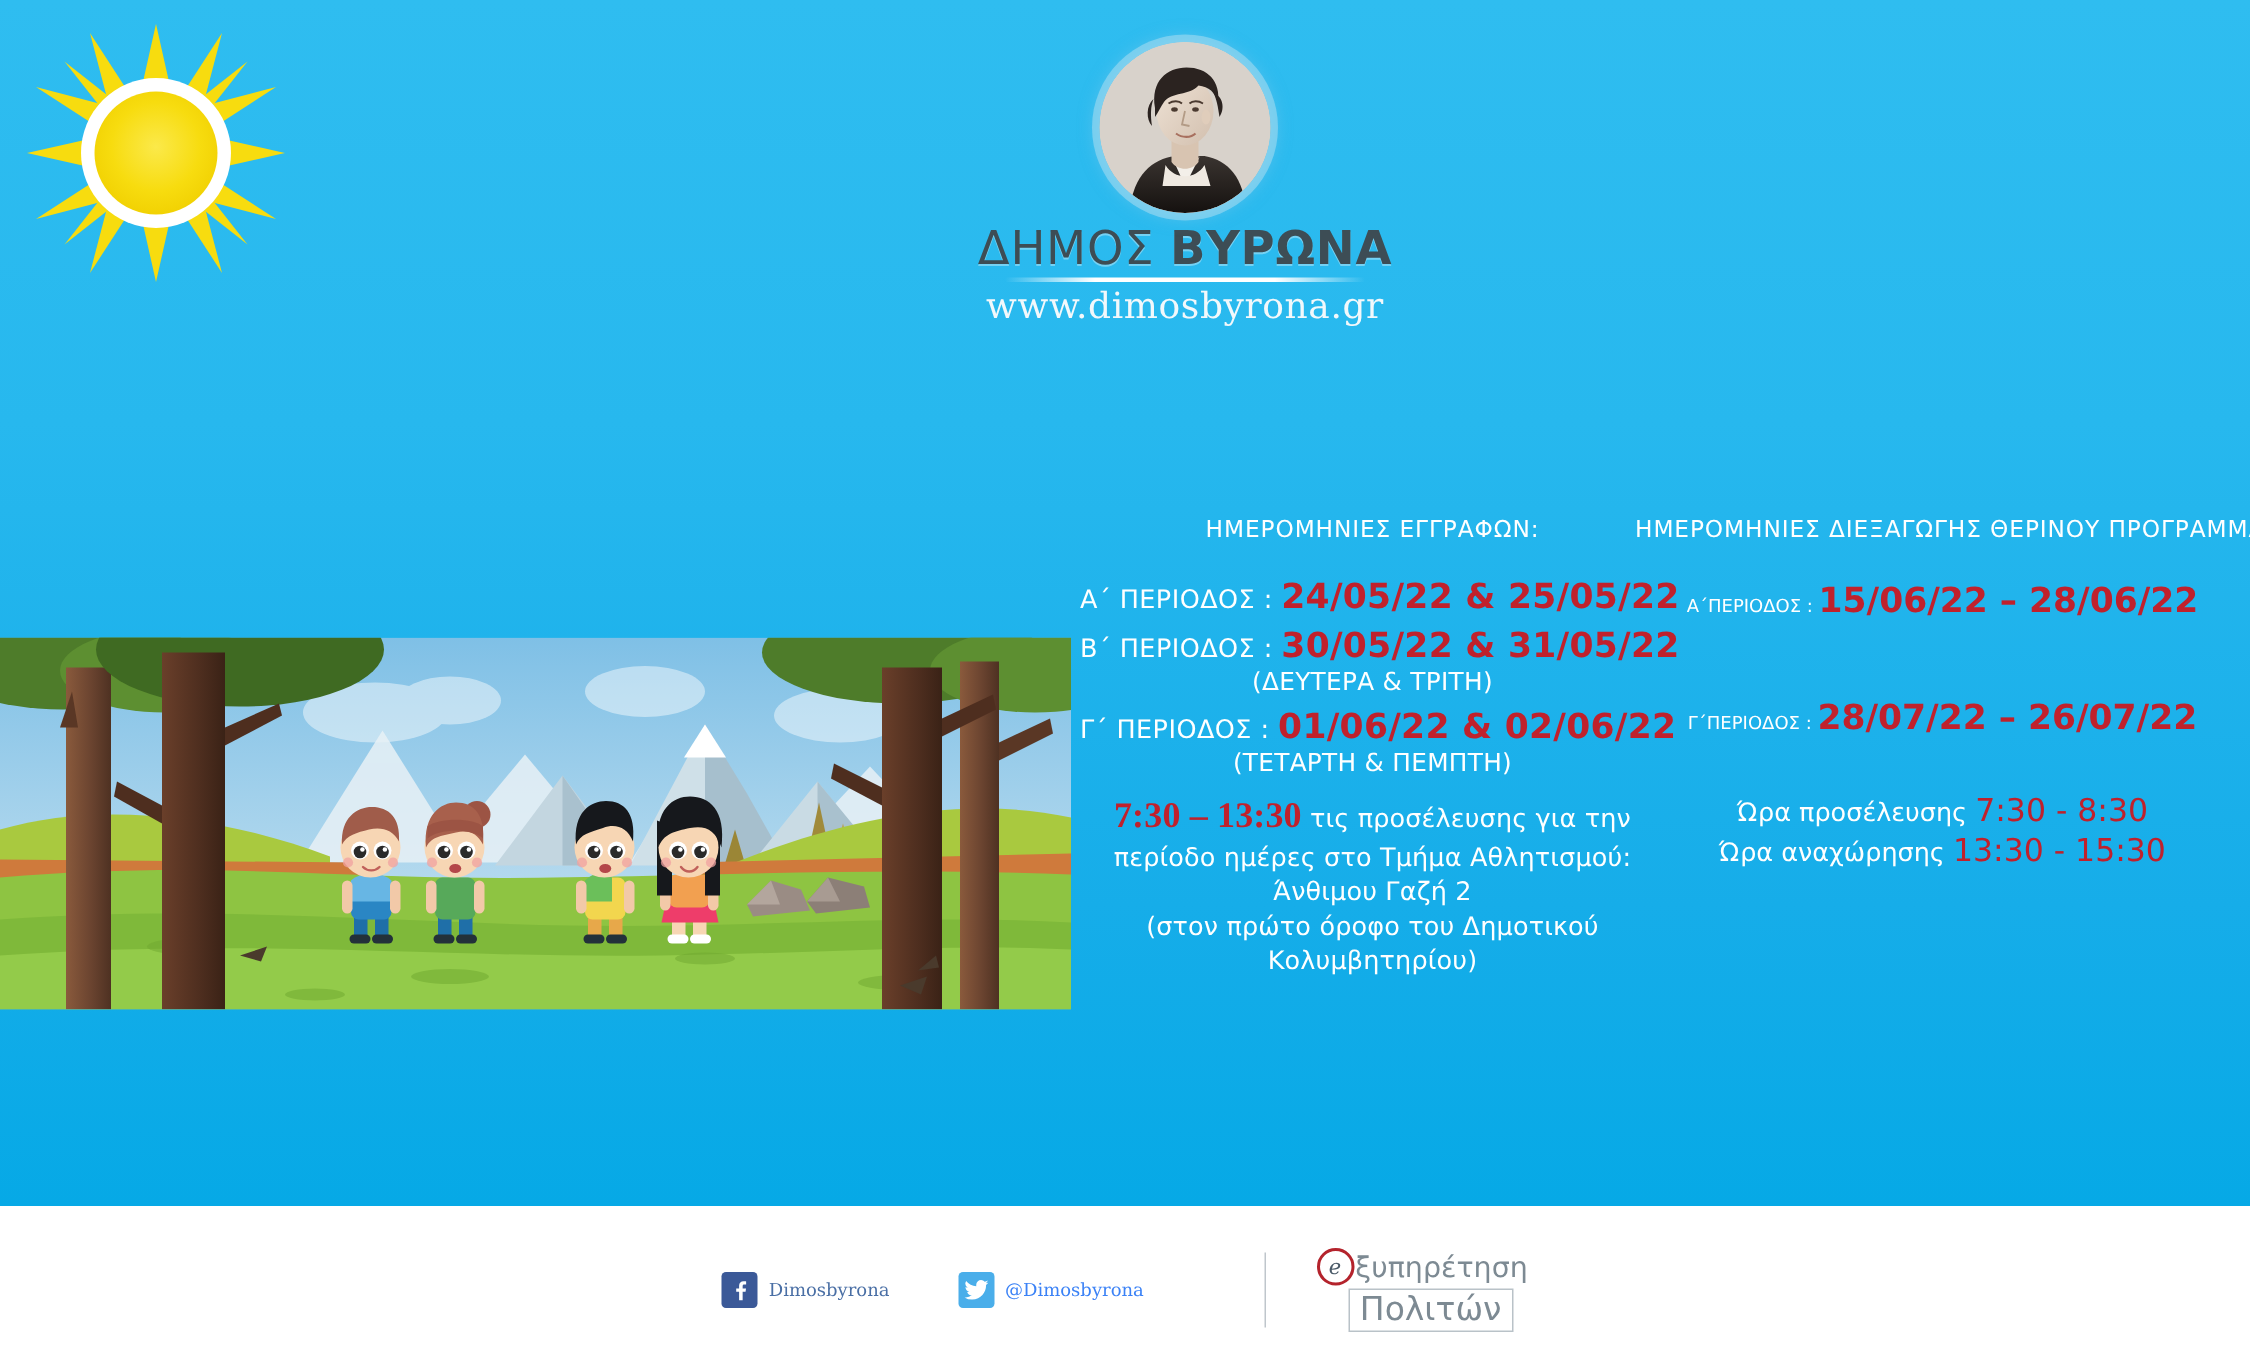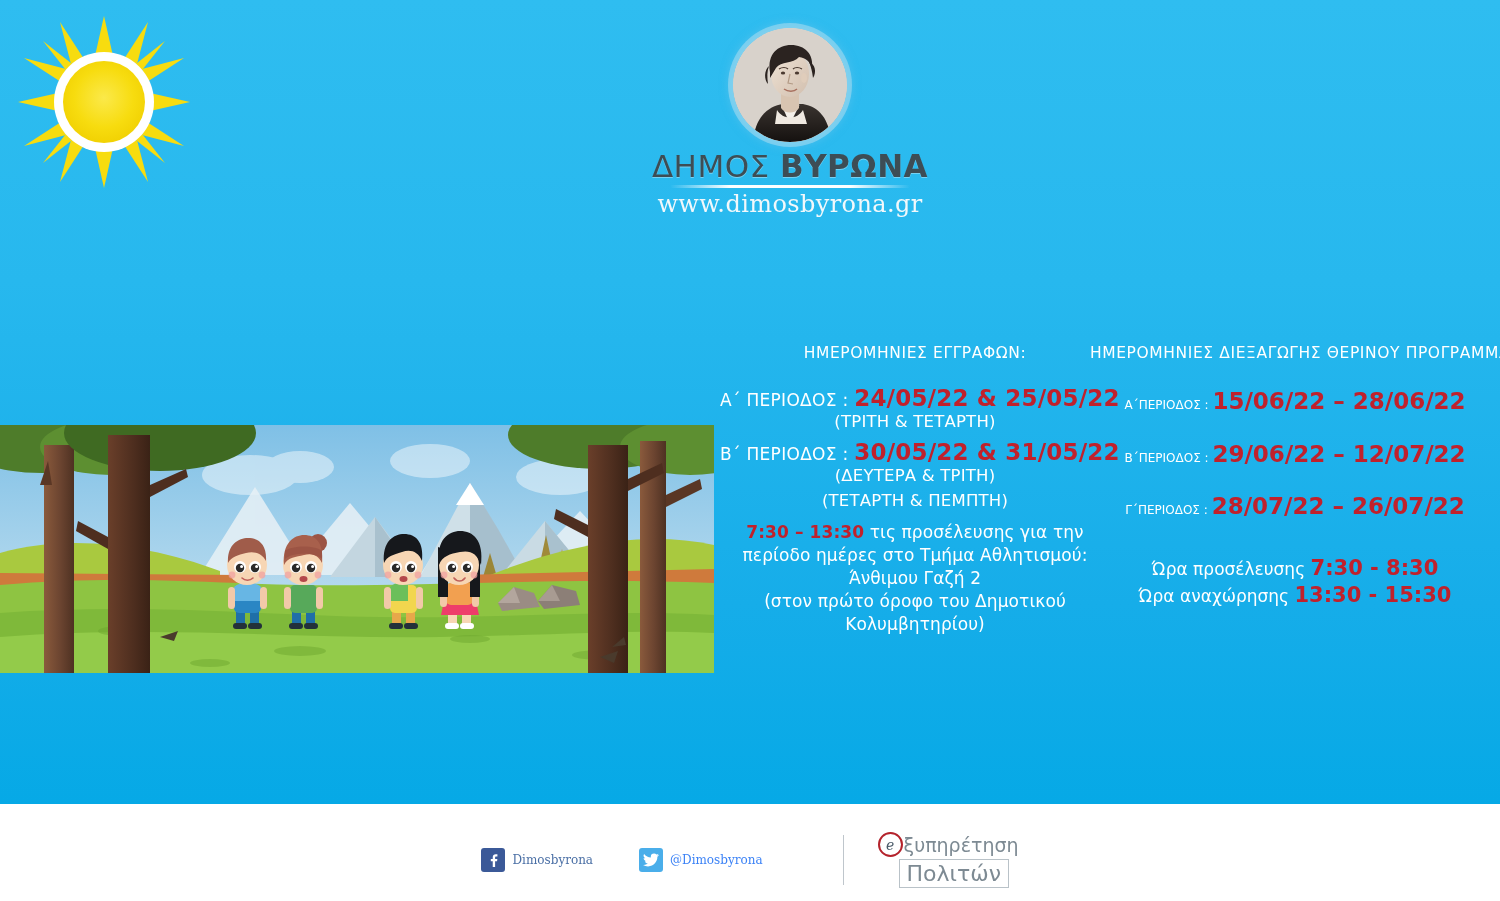--- a/index.html
+++ b/index.html
@@ -71,28 +71,28 @@
   .col-title{
     font-size:15.5px;letter-spacing:.6px;color:#ffffff;white-space:nowrap;
     font-family:"DejaVu Sans","Liberation Sans",sans-serif;
   }
   .period-line{font-size:19.5px;color:#ffffff;line-height:1.22;white-space:nowrap;}
   .period-line .lbl{font-size:17px;letter-spacing:.3px;}
   .period-line .val{color:#c0212c;font-weight:bold;font-size:23px;letter-spacing:.2px;}
   .days-line{font-size:16.5px;color:#ffffff;line-height:1.25;letter-spacing:.2px;}
 
   .note{font-size:17px;color:#ffffff;line-height:1.35;letter-spacing:.1px;}
-  .note .hot{color:#c0212c;font-weight:bold;font-size:17px;}
+  .note .hot{color:#c0212c;font-weight:bold;font-size:24px;font-family:Liberation Serif, serif;}
 
   .rng-line{font-size:19px;color:#ffffff;line-height:1.2;white-space:nowrap;}
   .rng-line .lbl{font-size:12px;}
   .rng-line .val{color:#c0212c;font-weight:bold;font-size:23px;}
 
   .hours-line{font-size:17px;color:#ffffff;line-height:1.3;white-space:nowrap;}
-  .hours-line .val{color:#c0212c;font-weight:bold;font-size:21px;}
+  .hours-line .val{color:#c0212c;font-weight:normal;font-size:21px;}
 
   
   .footer{position:absolute;left:0;top:804px;width:1500px;height:97px;background:#ffffff;}
   .footer-inner{
     position:absolute;left:0;right:0;top:28px;display:flex;align-items:center;
     justify-content:center;gap:0;
   }
   .social{display:flex;align-items:center;gap:7px;margin-right:46px;}
   .social:last-of-type{margin-right:0;}
   .social .badge{width:24px;height:24px;border-radius:3px;display:flex;align-items:center;justify-content:center;}
@@ -405,31 +405,33 @@
   <div class="info">
 
     <div class="col col-left">
       <div class="col-title">ΗΜΕΡΟΜΗΝΙΕΣ ΕΓΓΡΑΦΩΝ:</div>
 
       <div style="height:22px"></div>
 
       <div class="period-line">
         <span class="lbl">Α΄ ΠΕΡΙΟΔΟΣ : </span><span class="val">24/05/22 &amp; 25/05/22</span>
       </div>
-      <div class="days-line">(ΤΡΙΤΗ &amp; ΤΕΤΑΡΤΗ)</div>
 
       <div style="height:5px"></div>
 
       <div class="period-line">
         <span class="lbl">Β΄ ΠΕΡΙΟΔΟΣ : </span><span class="val">30/05/22 &amp; 31/05/22</span>
       </div>
       <div class="days-line">(ΔΕΥΤΕΡΑ &amp; ΤΡΙΤΗ)</div>
 
       <div style="height:5px"></div>
 
+      <div class="period-line">
+        <span class="lbl">Γ΄ ΠΕΡΙΟΔΟΣ : </span><span class="val">01/06/22 &amp; 02/06/22</span>
+      </div>
       <div class="days-line">(ΤΕΤΑΡΤΗ &amp; ΠΕΜΠΤΗ)</div>
 
       <div style="height:9px"></div>
 
       <div class="note">
         <div>
           <span class="hot">7:30 – 13:30</span><span> τις προσέλευσης για την</span>
         </div>
         <div>περίοδο ημέρες στο Τμήμα Αθλητισμού:</div>
         <div>Άνθιμου Γαζή 2</div>
@@ -441,23 +443,20 @@
       <div class="col-title">ΗΜΕΡΟΜΗΝΙΕΣ ΔΙΕΞΑΓΩΓΗΣ ΘΕΡΙΝΟΥ ΠΡΟΓΡΑΜΜΑΤΟΣ</div>
 
       <div style="height:26px"></div>
 
       <div class="rng-line">
         <span class="lbl">Α΄ΠΕΡΙΟΔΟΣ : </span><span class="val">15/06/22 – 28/06/22</span>
       </div>
 
       <div style="height:25px"></div>
 
-      <div class="rng-line">
-        <span class="lbl">Β΄ΠΕΡΙΟΔΟΣ : </span><span class="val">29/06/22 – 12/07/22</span>
-      </div>
 
       <div style="height:25px"></div>
 
       <div class="rng-line">
         <span class="lbl">Γ΄ΠΕΡΙΟΔΟΣ : </span><span class="val">28/07/22  – 26/07/22</span>
       </div>
 
       <div style="height:34px"></div>
 
       <div class="hours-line">

